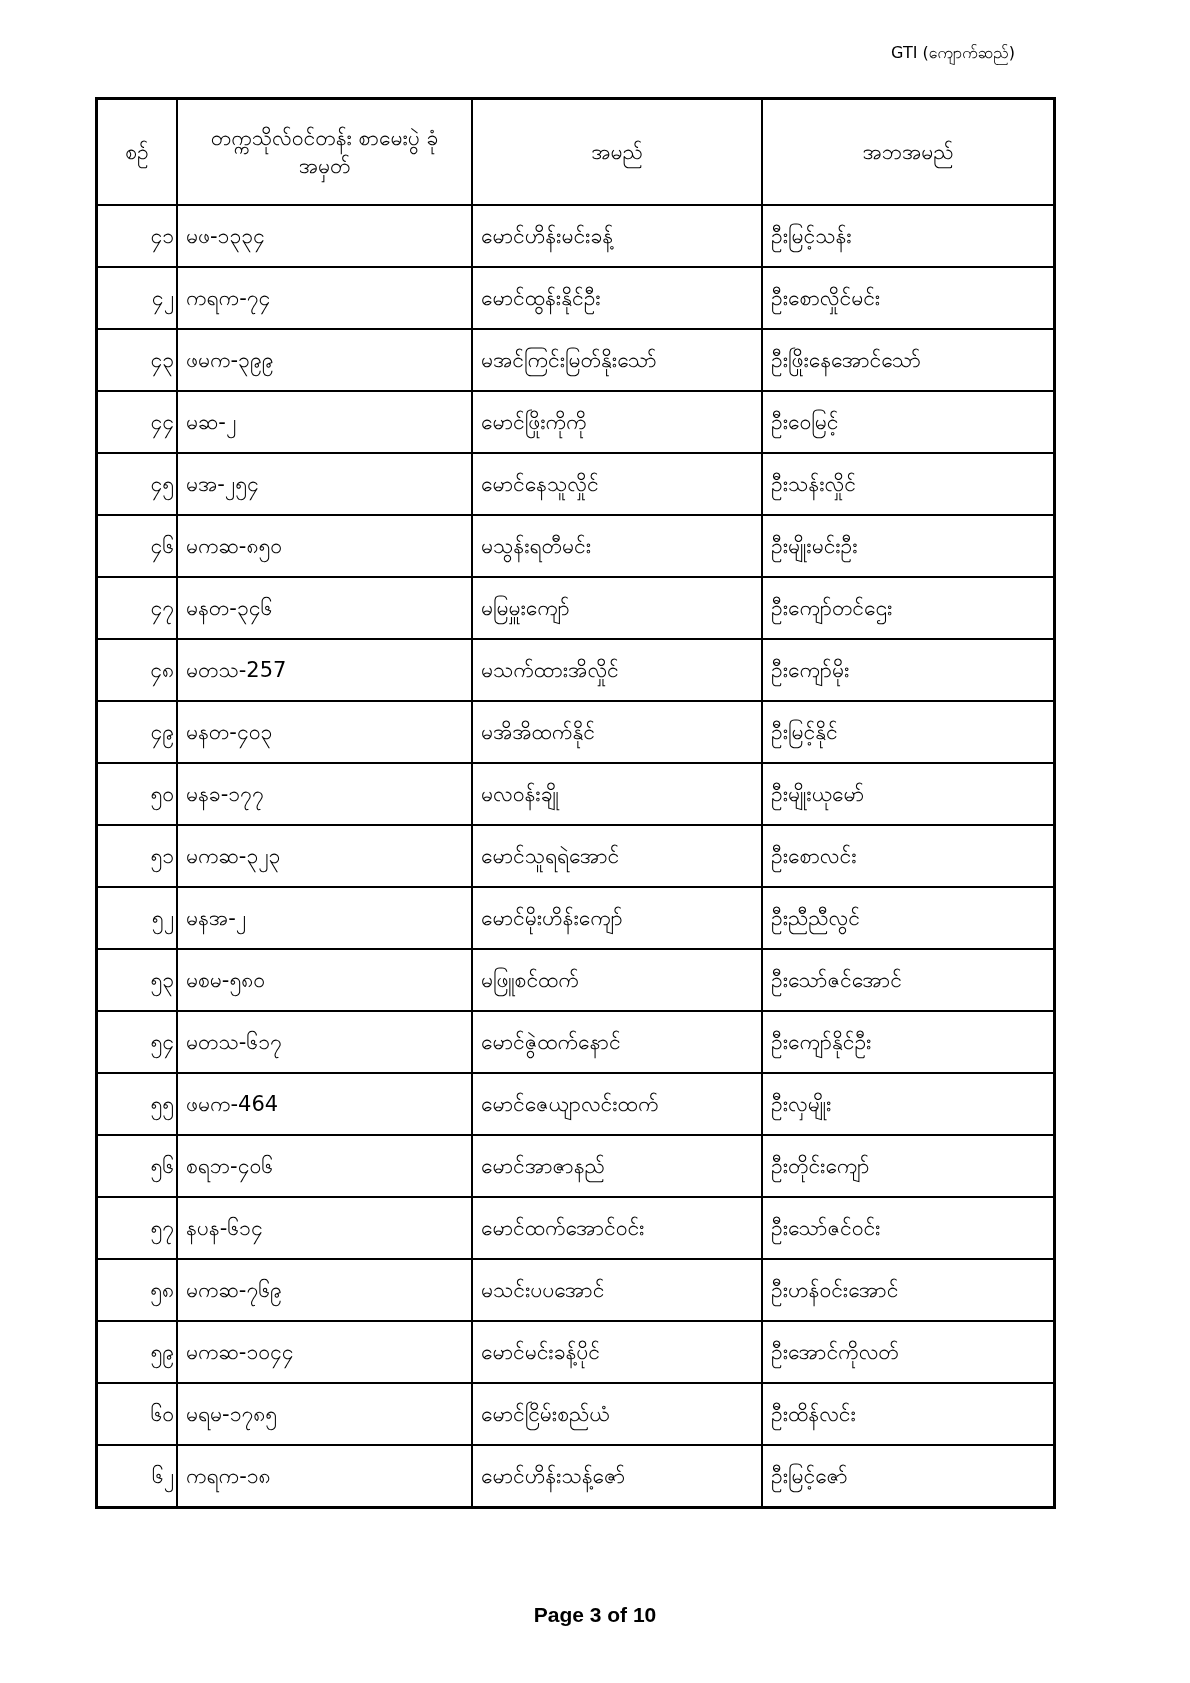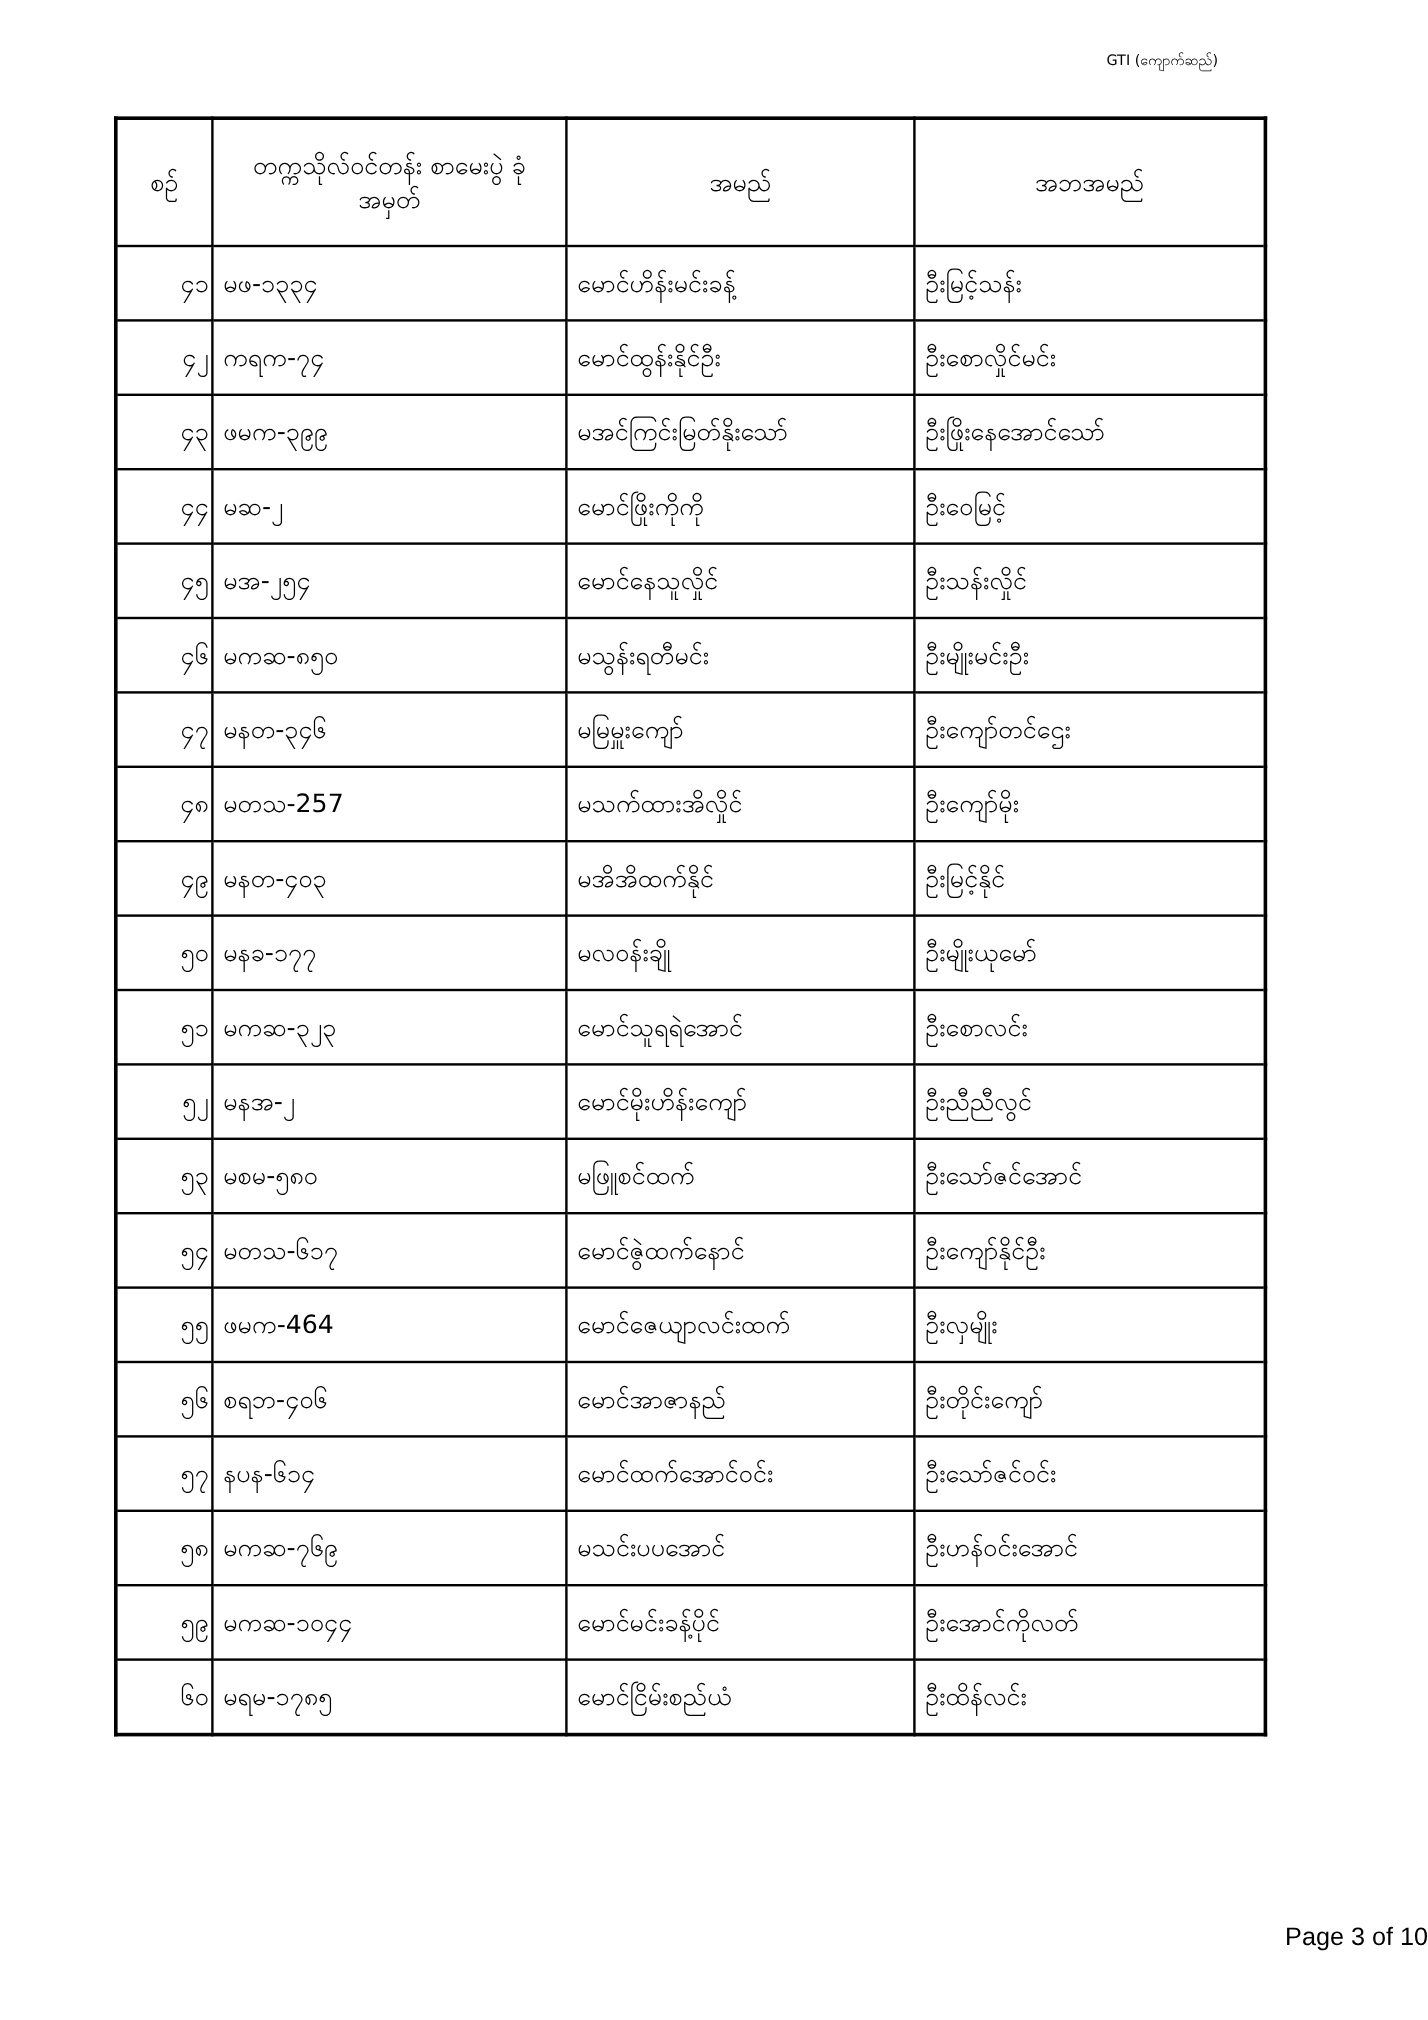--- a/index.html
+++ b/index.html
@@ -11,21 +11,21 @@
     width: 1190px;
     height: 1683px;
     position: relative;
     font-family: "DejaVu Sans", sans-serif;
     color: #000000;
   }
   .doc-tag {
     position: absolute;
     top: 42px;
     right: 175px;
-    font-size: 12px;
+    font-size: 16px;
     letter-spacing: 0;
     white-space: nowrap;
   }
   .roster-table {
     position: absolute;
     left: 95px;
     top: 97px;
     width: 877px;
     border-collapse: collapse;
     table-layout: fixed;
@@ -59,23 +59,24 @@
   .roster-table .col-father { width: 270px; }
   .roster-table tbody td.cell-no {
     text-align: right;
     padding: 2px 2px;
   }
   .page-footer {
     position: absolute;
     top: 1603px;
     left: 0;
     width: 100%;
-    text-align: right;
+    text-align: center;
     font-family: "Liberation Sans", sans-serif;
     font-size: 21px;
+    font-weight: bold;
   }
 </style>
 </head>
 <body>
 
 <div class="doc-tag">GTI (ကျောက်ဆည်)</div>
 
 <table class="roster-table">
   <thead>
     <tr>
@@ -221,16 +222,22 @@
       </tr>
 
       <tr>
         <td class="cell-no">၆၀</td>
         <td>မရမ-၁၇၈၅</td>
         <td>မောင်ငြိမ်းစည်ယံ</td>
         <td>ဦးထိန်လင်း</td>
       </tr>
 
 
+      <tr>
+        <td class="cell-no">၆၂</td>
+        <td>ကရက-၁၈</td>
+        <td>မောင်ဟိန်းသန့်ဇော်</td>
+        <td>ဦးမြင့်ဇော်</td>
+      </tr>
     </tbody>
 </table>
 
 <div class="page-footer">Page 3 of 10</div>
 
 </body></html>

